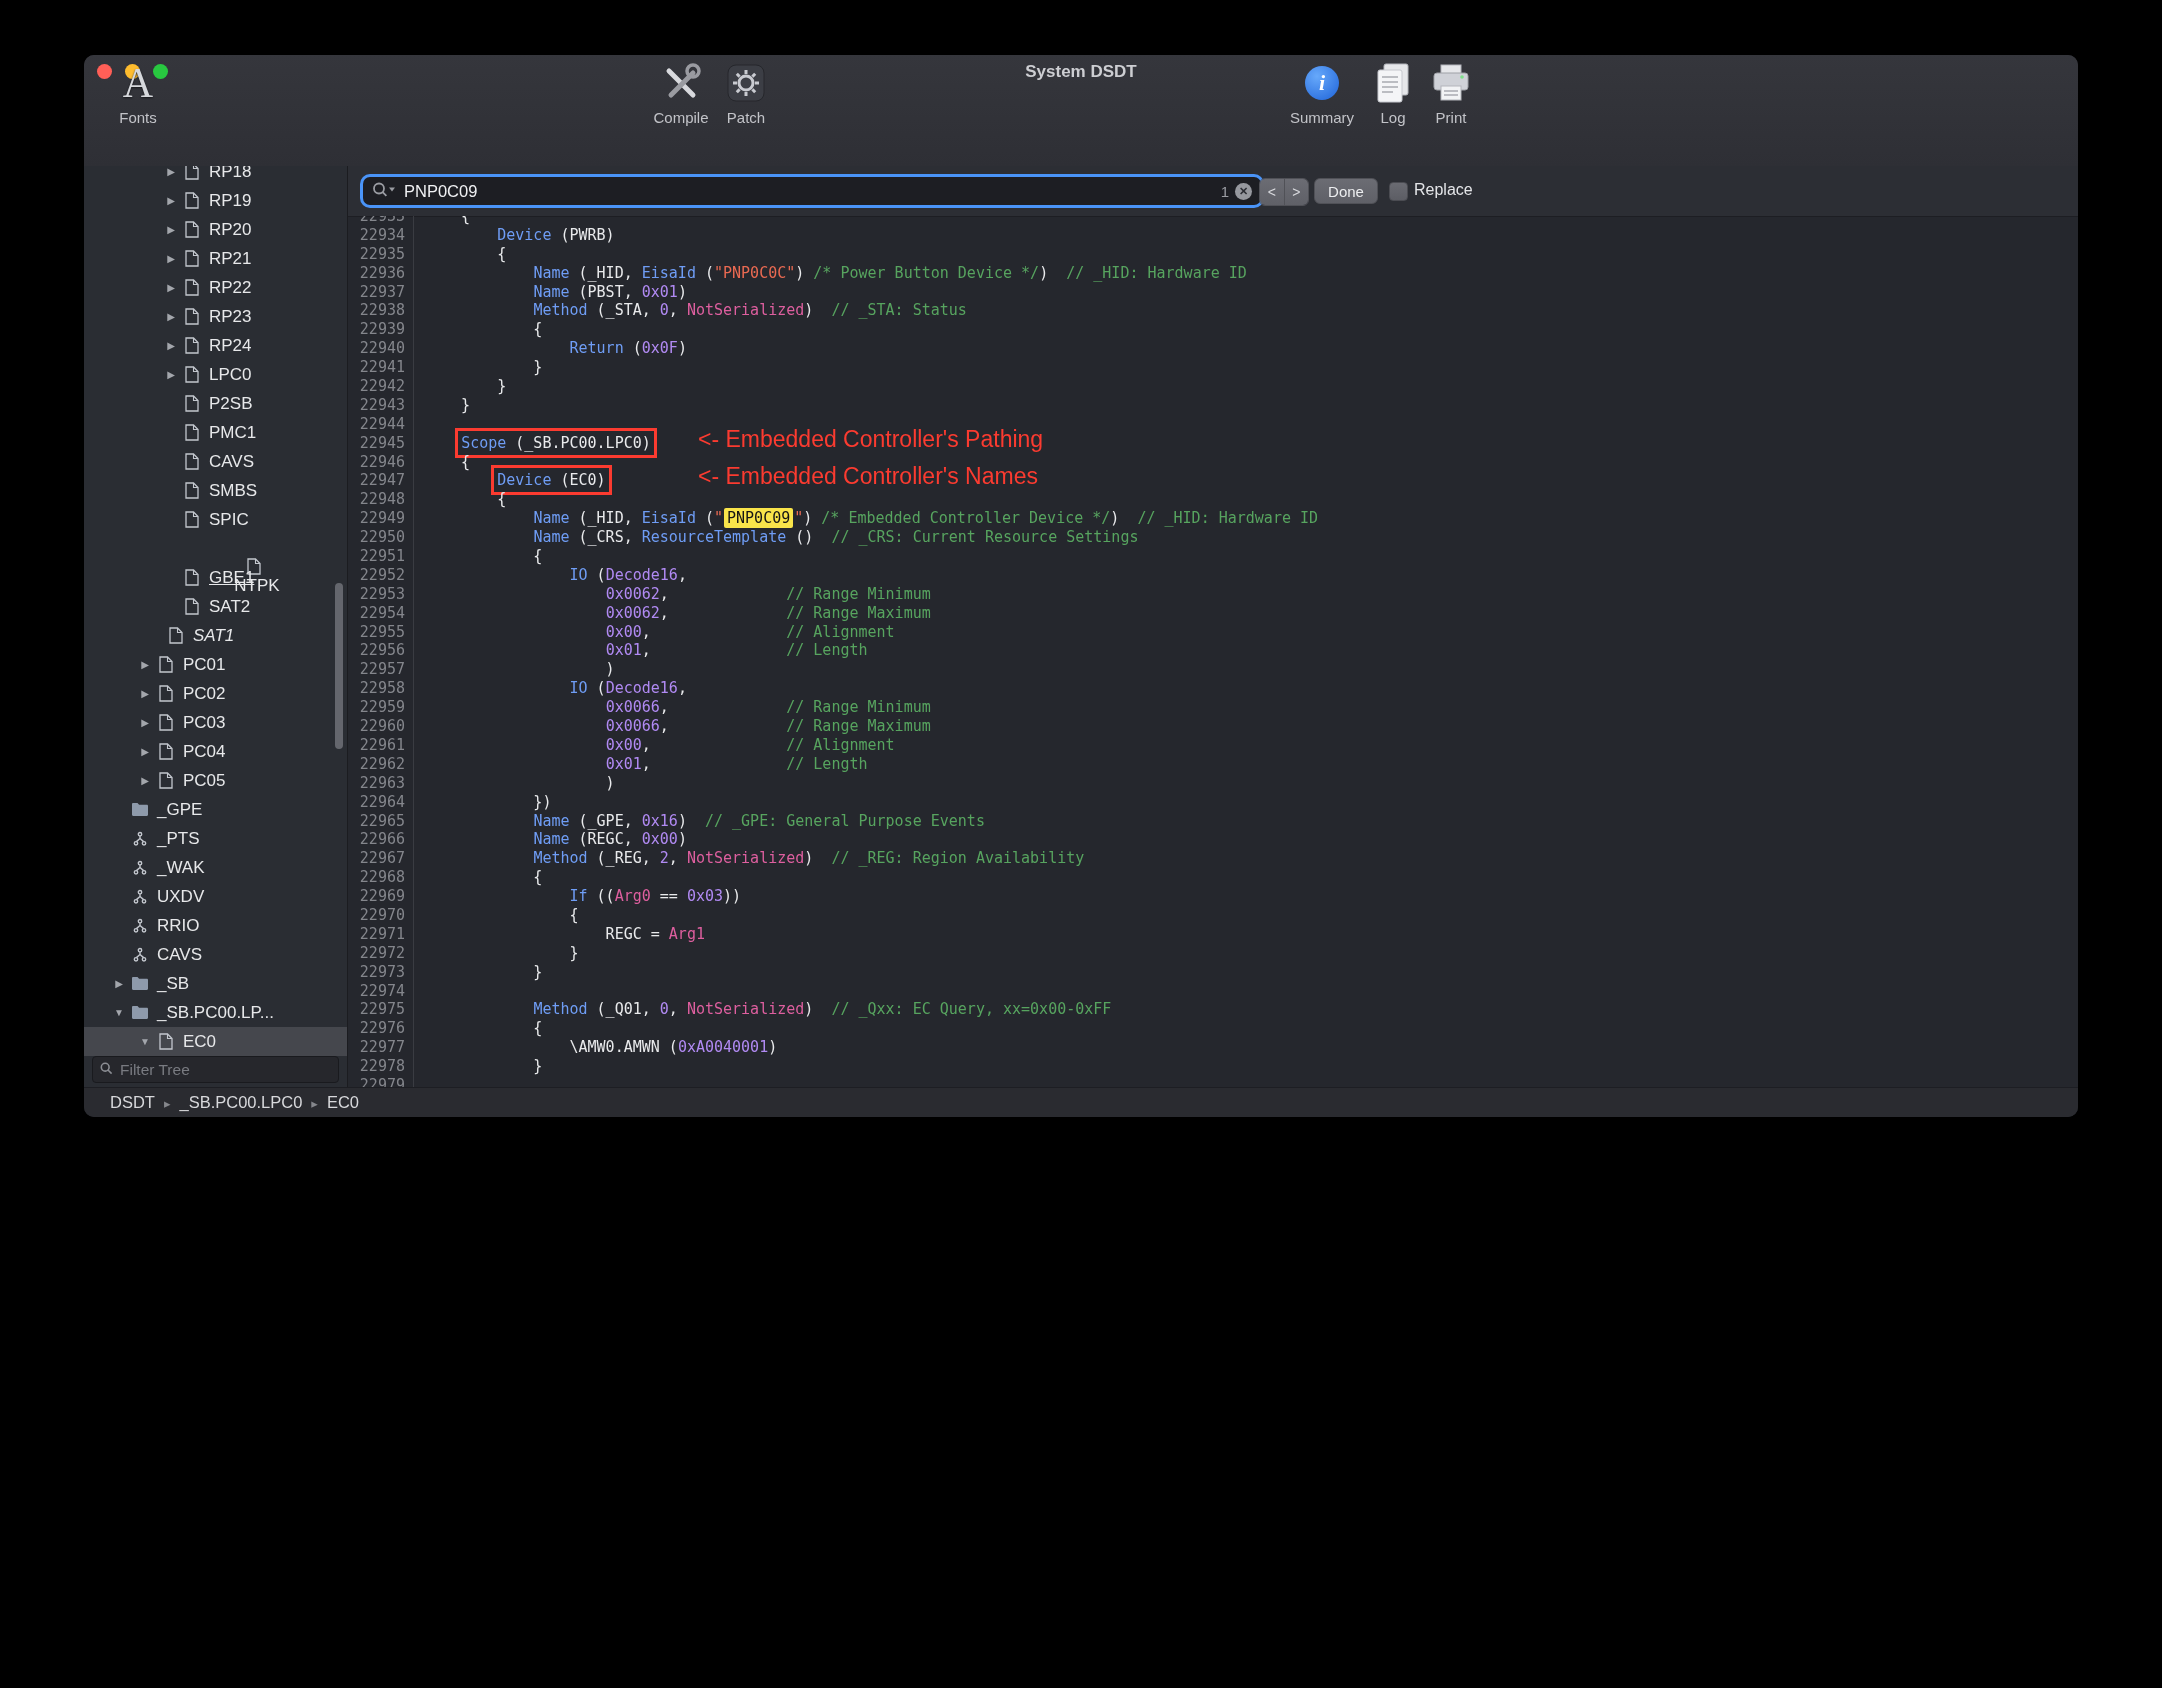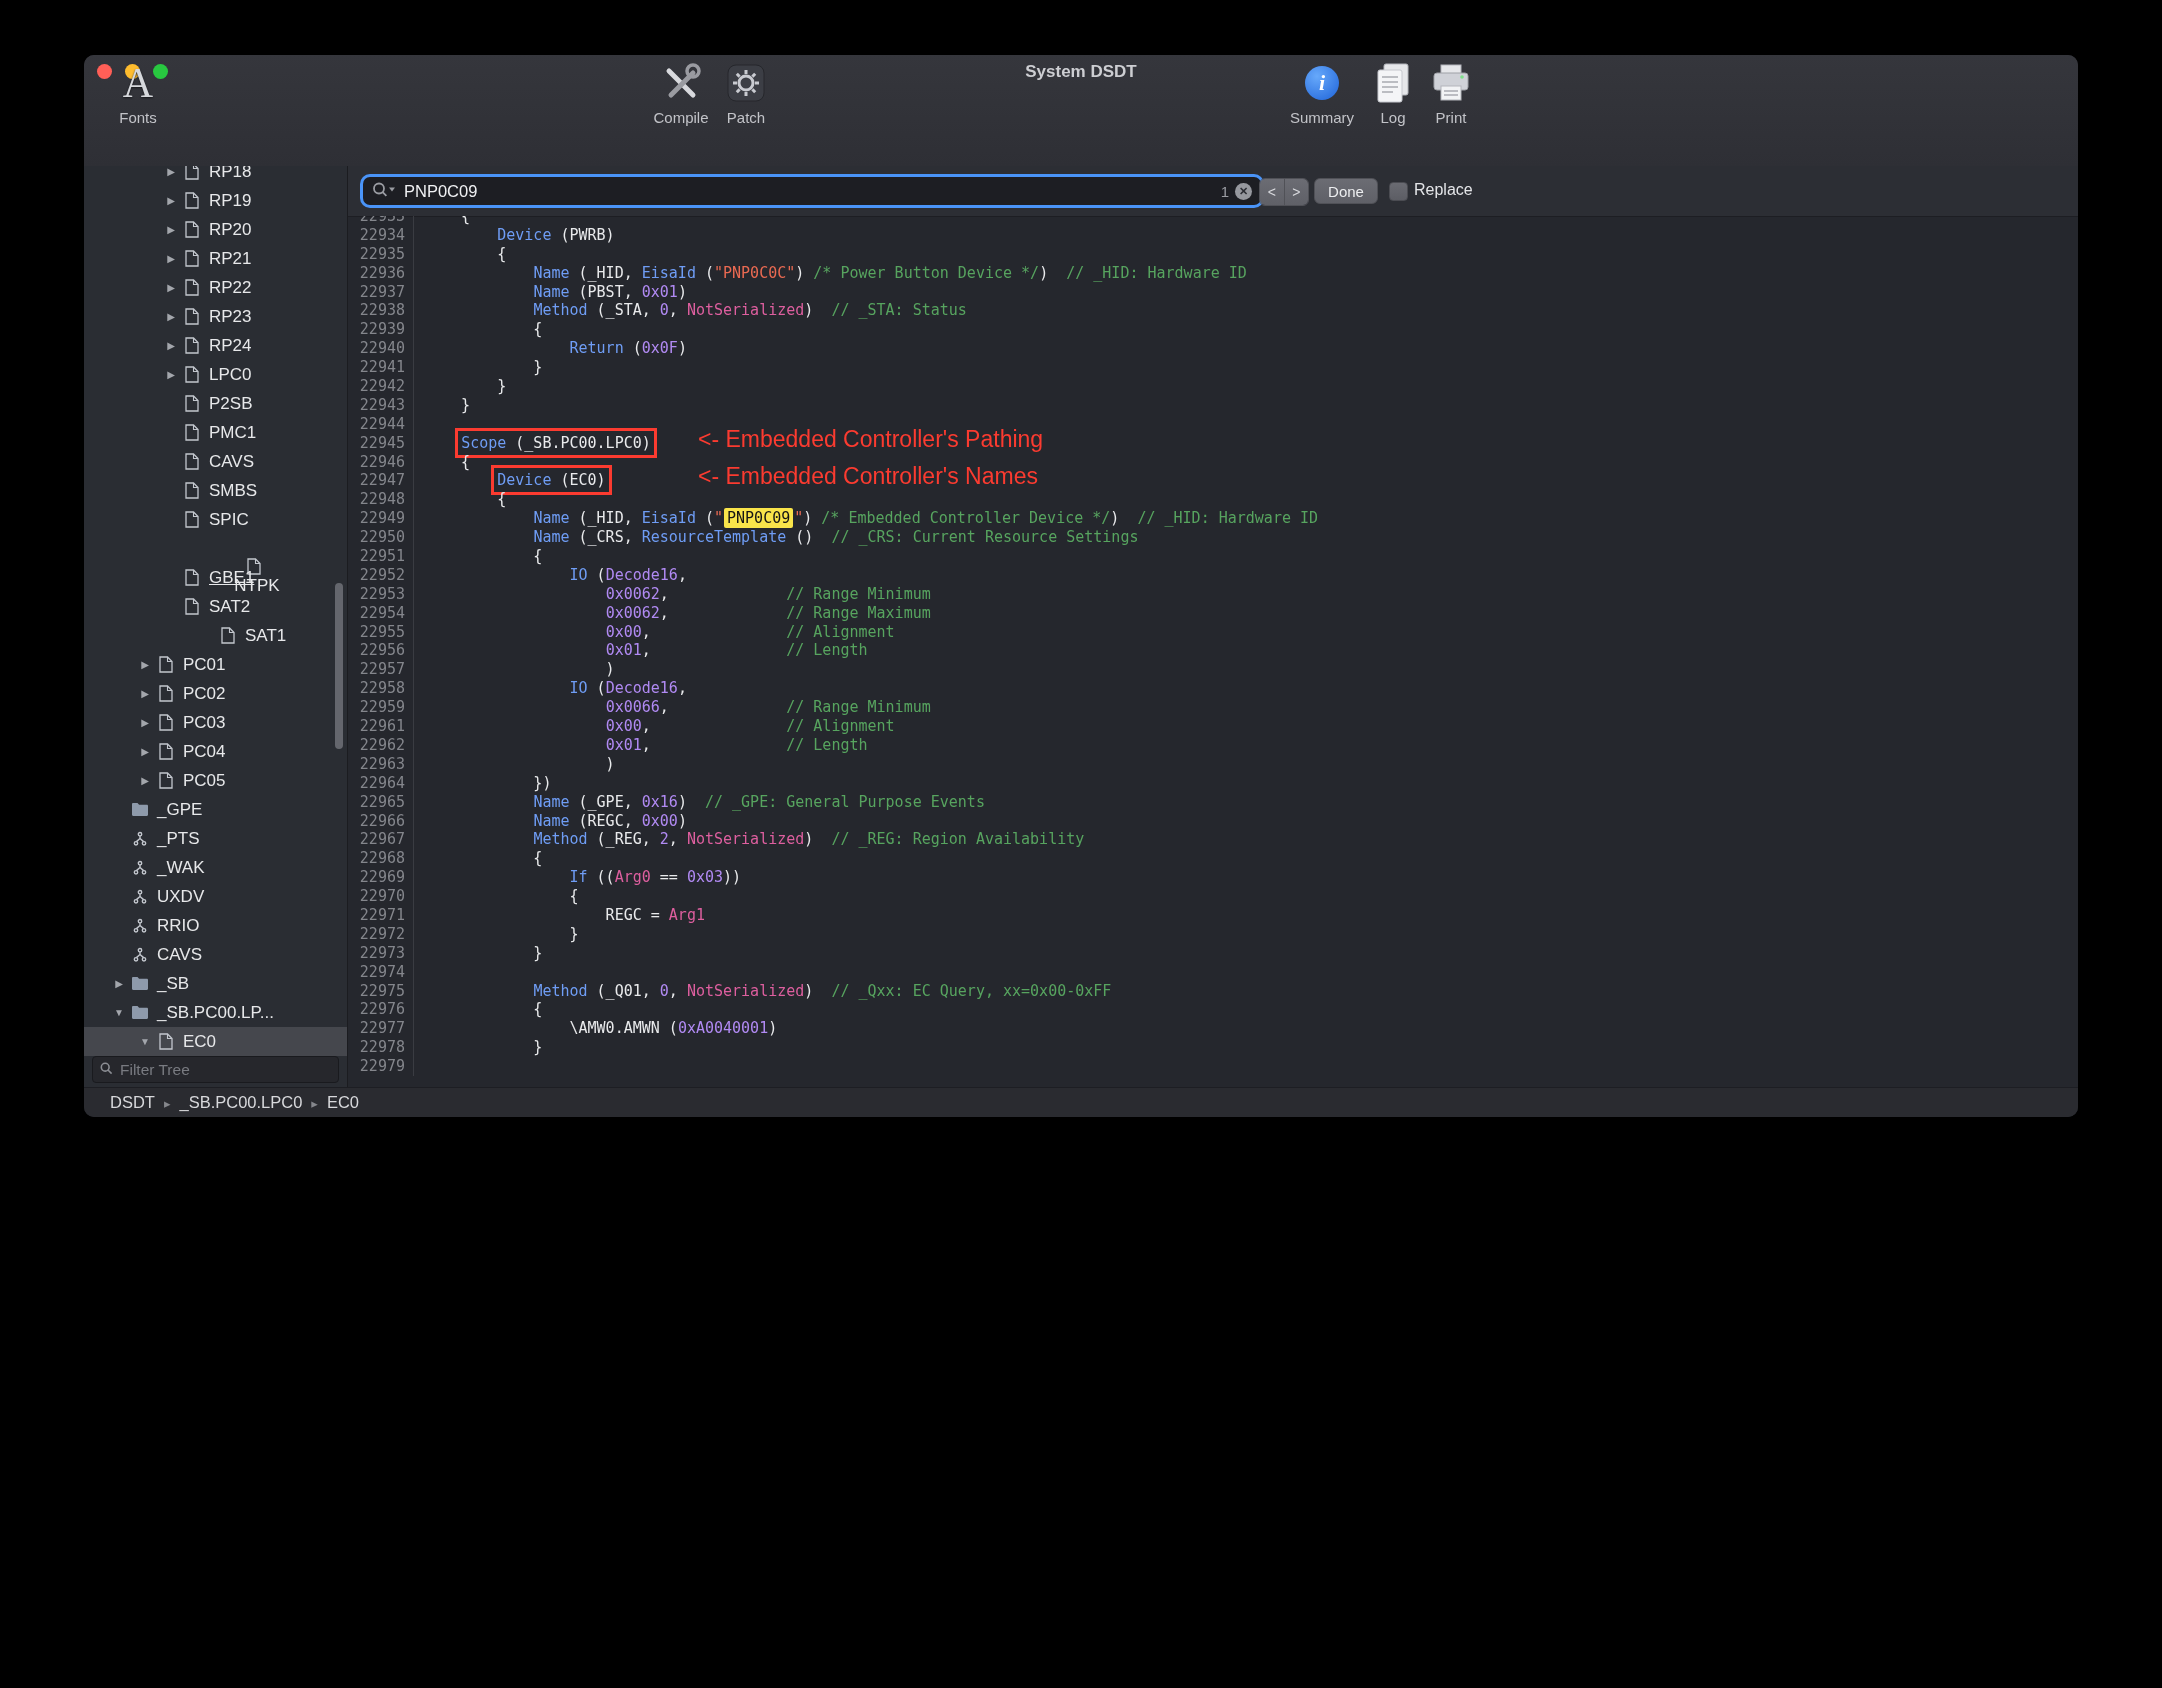--- a/index.html
+++ b/index.html
@@ -316,21 +316,21 @@
               <div class="tree-row" style="padding-left: 76px;">
                 <span class="tri"></span>
                 <span class="tree-icon">
                   <svg width="14" height="17" viewBox="0 0 14 17">
                     <path d="M1 1h7.5L13 5.5V16H1z" fill="none" stroke="#c3c7ce" stroke-width="1.3"></path>
                     <path d="M8.5 1v4.5H13" fill="none" stroke="#c3c7ce" stroke-width="1.1"></path>
                   </svg>
                 </span>
                 <span class="tree-label">SAT2</span>
               </div>
-              <div class="tree-row" style="padding-left: 112px;">
+              <div class="tree-row" style="padding-left: 60px; font-style: italic;">
                 <span class="tri"></span>
                 <span class="tree-icon">
                   <svg width="14" height="17" viewBox="0 0 14 17">
                     <path d="M1 1h7.5L13 5.5V16H1z" fill="none" stroke="#c3c7ce" stroke-width="1.3"></path>
                     <path d="M8.5 1v4.5H13" fill="none" stroke="#c3c7ce" stroke-width="1.1"></path>
                   </svg>
                 </span>
                 <span class="tree-label">SAT1</span>
               </div>
               <div class="tree-row" style="padding-left: 50px;">
@@ -548,20 +548,21 @@
               <div class="code-line"><span class="line-num">22950</span><span><span class="tok-p">            </span><span class="tok-k">Name</span><span class="tok-p"> (_CRS, </span><span class="tok-k">ResourceTemplate</span><span class="tok-p"> ()  </span><span class="tok-c">// _CRS: Current Resource Settings</span></span></div>
               <div class="code-line"><span class="line-num">22951</span><span><span class="tok-p">            {</span></span></div>
               <div class="code-line"><span class="line-num">22952</span><span><span class="tok-p">                </span><span class="tok-k">IO</span><span class="tok-p"> (</span><span class="tok-n">Decode16</span><span class="tok-p">,</span></span></div>
               <div class="code-line"><span class="line-num">22953</span><span><span class="tok-p">                    </span><span class="tok-n">0x0062</span><span class="tok-p">,             </span><span class="tok-c">// Range Minimum</span></span></div>
               <div class="code-line"><span class="line-num">22954</span><span><span class="tok-p">                    </span><span class="tok-n">0x0062</span><span class="tok-p">,             </span><span class="tok-c">// Range Maximum</span></span></div>
               <div class="code-line"><span class="line-num">22955</span><span><span class="tok-p">                    </span><span class="tok-n">0x00</span><span class="tok-p">,               </span><span class="tok-c">// Alignment</span></span></div>
               <div class="code-line"><span class="line-num">22956</span><span><span class="tok-p">                    </span><span class="tok-n">0x01</span><span class="tok-p">,               </span><span class="tok-c">// Length</span></span></div>
               <div class="code-line"><span class="line-num">22957</span><span><span class="tok-p">                    )</span></span></div>
               <div class="code-line"><span class="line-num">22958</span><span><span class="tok-p">                </span><span class="tok-k">IO</span><span class="tok-p"> (</span><span class="tok-n">Decode16</span><span class="tok-p">,</span></span></div>
               <div class="code-line"><span class="line-num">22959</span><span><span class="tok-p">                    </span><span class="tok-n">0x0066</span><span class="tok-p">,             </span><span class="tok-c">// Range Minimum</span></span></div>
+              <div class="code-line"><span class="line-num">22960</span><span><span class="tok-p">                    </span><span class="tok-n">0x0066</span><span class="tok-p">,             </span><span class="tok-c">// Range Maximum</span></span></div>
               <div class="code-line"><span class="line-num">22961</span><span><span class="tok-p">                    </span><span class="tok-n">0x00</span><span class="tok-p">,               </span><span class="tok-c">// Alignment</span></span></div>
               <div class="code-line"><span class="line-num">22962</span><span><span class="tok-p">                    </span><span class="tok-n">0x01</span><span class="tok-p">,               </span><span class="tok-c">// Length</span></span></div>
               <div class="code-line"><span class="line-num">22963</span><span><span class="tok-p">                    )</span></span></div>
               <div class="code-line"><span class="line-num">22964</span><span><span class="tok-p">            })</span></span></div>
               <div class="code-line"><span class="line-num">22965</span><span><span class="tok-p">            </span><span class="tok-k">Name</span><span class="tok-p"> (_GPE, </span><span class="tok-n">0x16</span><span class="tok-p">)  </span><span class="tok-c">// _GPE: General Purpose Events</span></span></div>
               <div class="code-line"><span class="line-num">22966</span><span><span class="tok-p">            </span><span class="tok-k">Name</span><span class="tok-p"> (REGC, </span><span class="tok-n">0x00</span><span class="tok-p">)</span></span></div>
               <div class="code-line"><span class="line-num">22967</span><span><span class="tok-p">            </span><span class="tok-k">Method</span><span class="tok-p"> (_REG, </span><span class="tok-n">2</span><span class="tok-p">, </span><span class="tok-a">NotSerialized</span><span class="tok-p">)  </span><span class="tok-c">// _REG: Region Availability</span></span></div>
               <div class="code-line"><span class="line-num">22968</span><span><span class="tok-p">            {</span></span></div>
               <div class="code-line"><span class="line-num">22969</span><span><span class="tok-p">                </span><span class="tok-k">If</span><span class="tok-p"> ((</span><span class="tok-a">Arg0</span><span class="tok-p"> == </span><span class="tok-n">0x03</span><span class="tok-p">))</span></span></div>
               <div class="code-line"><span class="line-num">22970</span><span><span class="tok-p">                {</span></span></div>

